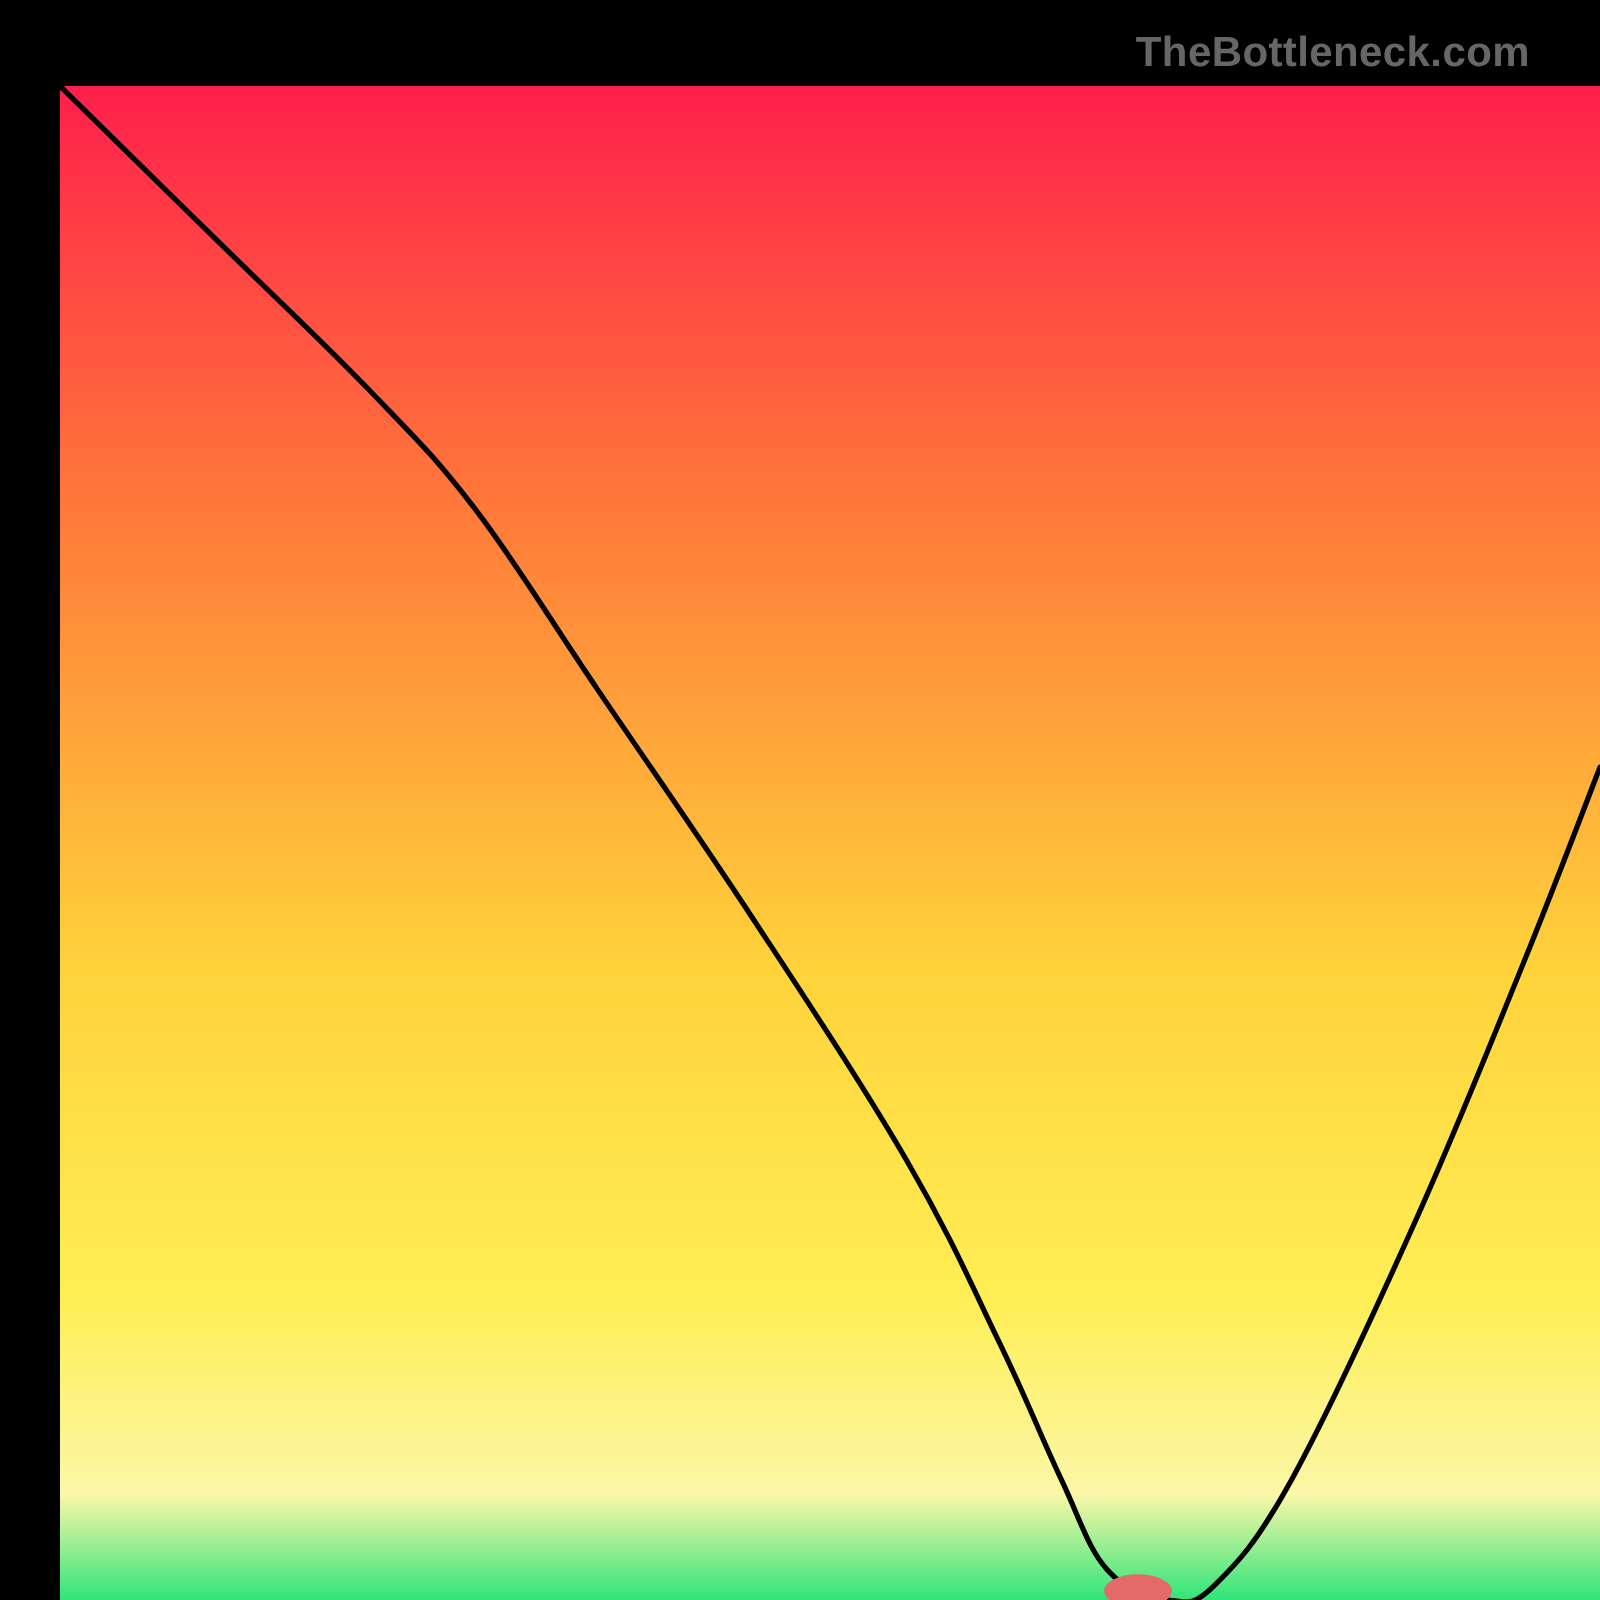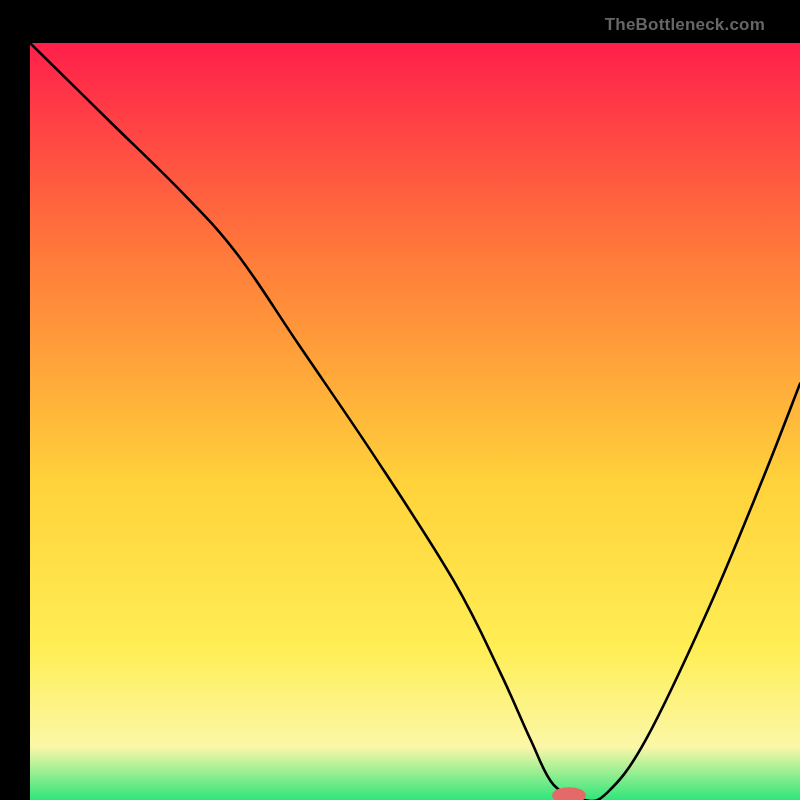--- a/index.html
+++ b/index.html
@@ -17,21 +17,21 @@
     top: 15px;
     width: 770px;
     height: 770px;
     background: #000;
   }
   .watermark {
     position: absolute;
     top: 0px;
     right: 20px;
     color: #666;
-    font-size: 17px;
+    font-size: 21px;
     font-weight: 600;
     letter-spacing: 0.2px;
   }
   .plot {
     position: absolute;
     left: 15px;
     top: 28px;
     width: 770px;
     height: 757px;
   }

